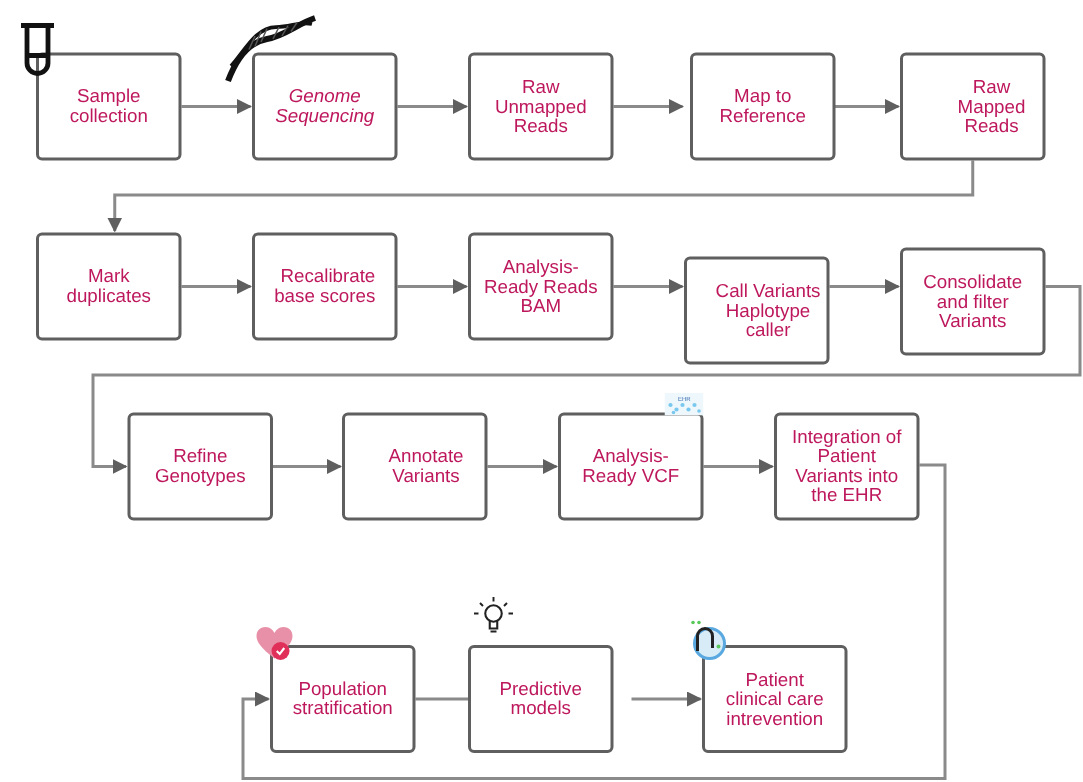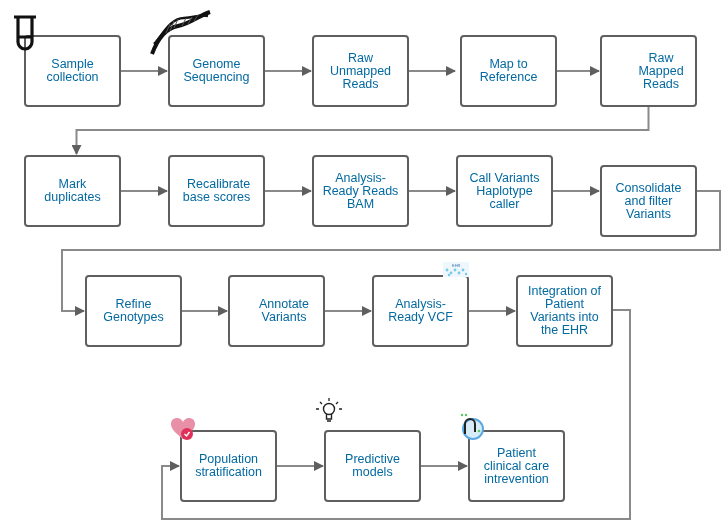--- a/index.html
+++ b/index.html
@@ -2,21 +2,21 @@
 <html><head>
 <meta charset="utf-8">
 <style>
   html, body { margin:0; padding:0; background:#ffffff; }
   body { width:722px; height:521px; position:relative; overflow:hidden;
          font-family:"Liberation Sans", sans-serif; }
   #canvas { position:absolute; left:0; top:0; width:722px; height:521px; }
   .node { position:absolute; box-sizing:border-box; width:97px; height:72px;
           border:2px solid #5f5f5f; border-radius:4px; background:#fff;
           display:flex; align-items:center; justify-content:center; text-align:center;
-          font-size:12.5px; line-height:13px; color:#0369a1; padding:0 4px; }
+          font-size:12.5px; line-height:13px; color:#be185d; padding:0 4px; }
   .node span { white-space:pre-line; }
   .icon { position:absolute; }
 </style>
 </head>
 <body>
 
 <svg id="canvas" width="722" height="521" viewBox="0 0 722 521">
   <defs>
     <marker id="arr" markerWidth="10" markerHeight="10" refX="9" refY="5" orient="auto" markerUnits="userSpaceOnUse">
       <path d="M0,0 L10,5 L0,10 z" fill="#5f5f5f"></path>
@@ -40,21 +40,21 @@
       <path d="M277,466 H323" fill="none" stroke="#8a8a8a" stroke-width="2" marker-end="url(#arr)"></path>
       <path d="M421,466 H467" fill="none" stroke="#8a8a8a" stroke-width="2" marker-end="url(#arr)"></path>
     </g>
 </svg>
 
 <div id="nodes">
     <div class="node" style="left: 24px; top: 35px;">
       <span>Sample
 collection</span>
     </div>
-    <div class="node" style="left: 168px; top: 35px;">
+    <div class="node" style="left: 168px; top: 35px; font-style: italic;">
       <span>Genome
 Sequencing</span>
     </div>
     <div class="node" style="left: 312px; top: 35px;">
       <span>Raw
 Unmapped
 Reads</span>
     </div>
     <div class="node" style="left: 460px; top: 35px;">
       <span>Map to
@@ -70,21 +70,21 @@
     </div>
     <div class="node" style="left: 168px; top: 155px; text-align: right;">
       <span>Recalibrate
 base scores</span>
     </div>
     <div class="node" style="left: 312px; top: 155px;">
       <span>Analysis-
 Ready Reads
 BAM</span>
     </div>
-    <div class="node" style="left: 456px; top: 155px;">
+    <div class="node" style="left: 456px; top: 171px; justify-content: flex-end;">
       <span>Call Variants
 Haplotype
 caller</span>
     </div>
     <div class="node" style="left: 600px; top: 155px; margin-top: 10px;">
       <span>Consolidate
 and filter
 Variants</span>
     </div>
     <div class="node" style="left: 85px; top: 275px;">
@@ -102,21 +102,21 @@
     <div class="node" style="left: 516px; top: 275px;">
       <span>Integration of
 Patient
 Variants into
 the EHR</span>
     </div>
     <div class="node" style="left: 180px; top: 430px;">
       <span>Population
 stratification</span>
     </div>
-    <div class="node" style="left: 324px; top: 430px;">
+    <div class="node" style="left: 312px; top: 430px;">
       <span>Predictive
 models</span>
     </div>
     <div class="node" style="left: 468px; top: 430px;">
       <span>Patient
 clinical care
 intrevention</span>
     </div>
   </div>
 

